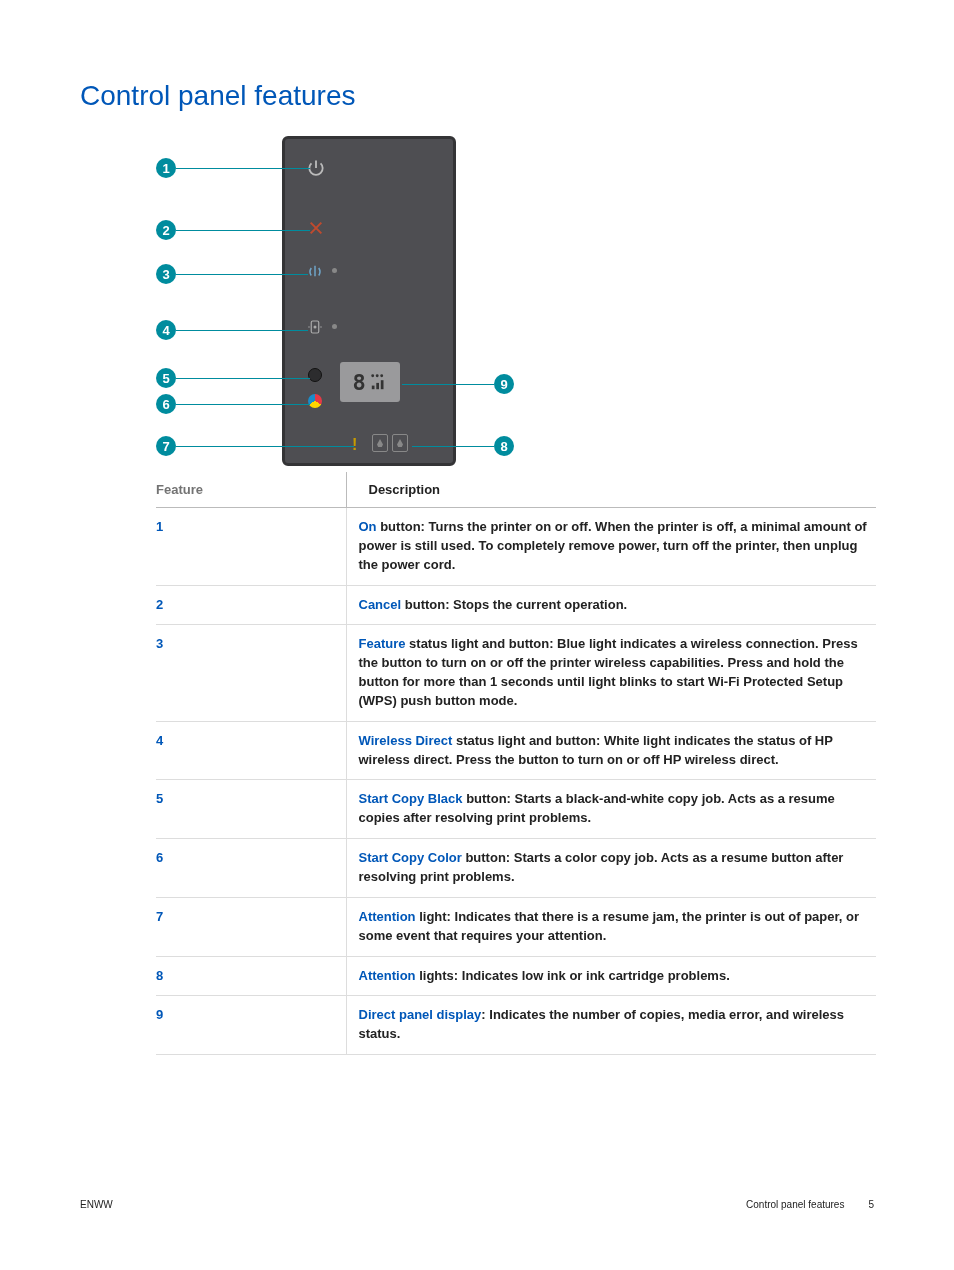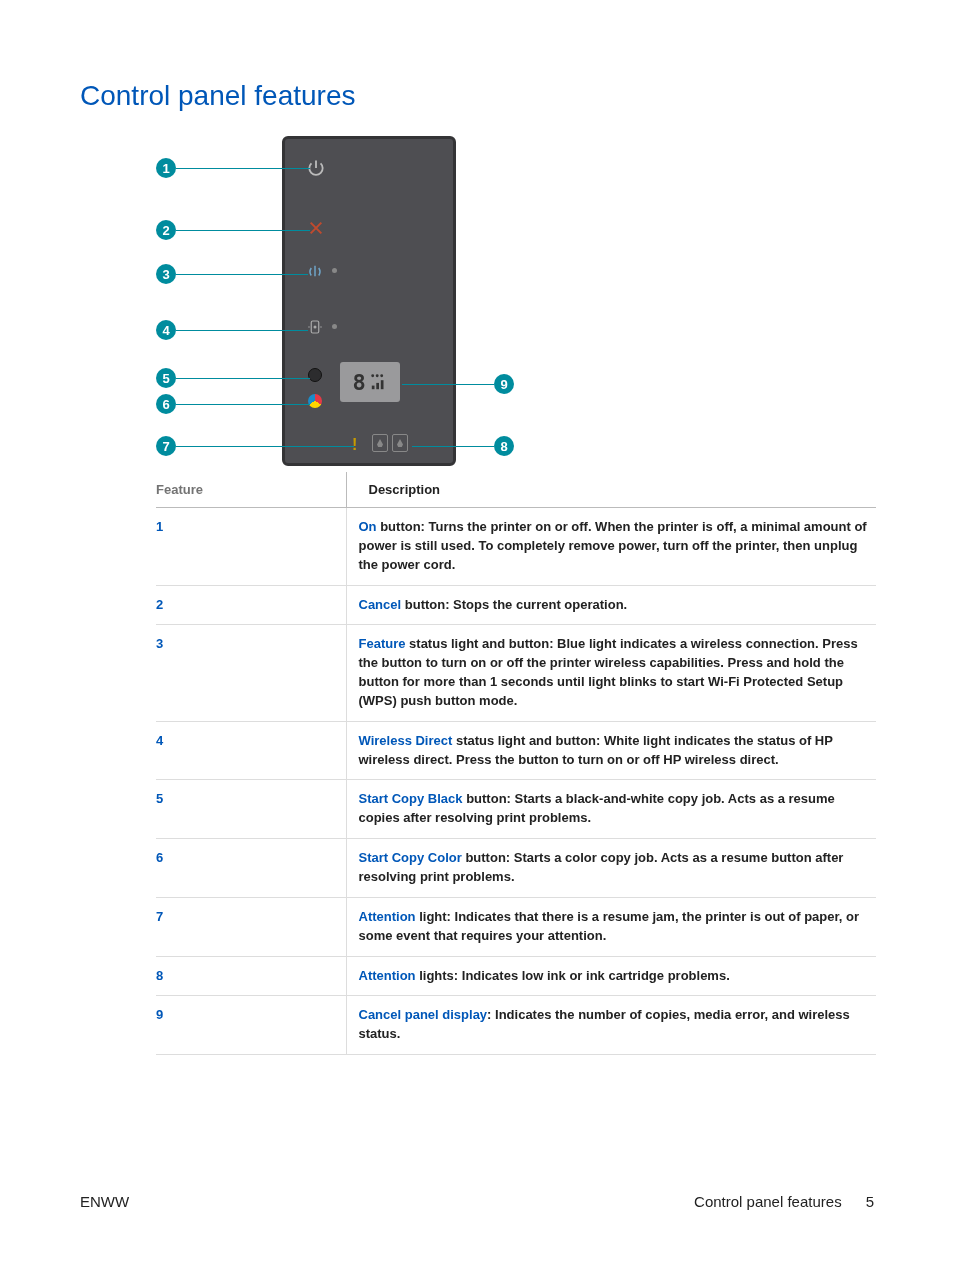--- a/index.html
+++ b/index.html
@@ -151,21 +151,21 @@
   .term { color: #0057b8; }
 
   
   .footer {
     position: absolute;
     bottom: 60px;
     left: 80px;
     right: 80px;
     display: flex;
     justify-content: space-between;
-    font-size: 15px;
+    font-size: 10px;
     color: #222;
   }
   .footer .right { display: flex; gap: 24px; }
 </style>
 </head>
 <body>
 
 <h1 class="page-title">Control panel features</h1>
 
 <div class="diagram">
@@ -304,21 +304,21 @@
       <tr>
         <td class="feature-cell">7</td>
         <td class="desc-cell"><span class="term">Attention</span><span> light: Indicates that there is a resume jam, the printer is out of paper, or some event that requires your attention.</span></td>
       </tr>
       <tr>
         <td class="feature-cell">8</td>
         <td class="desc-cell"><span class="term">Attention</span><span> lights: Indicates low ink or ink cartridge problems.</span></td>
       </tr>
       <tr>
         <td class="feature-cell">9</td>
-        <td class="desc-cell"><span class="term">Cancel panel display</span><span>: Indicates the number of copies, media error, and wireless status.</span></td>
+        <td class="desc-cell"><span class="term">Direct panel display</span><span>: Indicates the number of copies, media error, and wireless status.</span></td>
       </tr>
     </tbody>
 </table>
 
 <div class="footer">
   <span>ENWW</span>
   <span class="right">
     <span>Control panel features</span>
     <span>5</span>
   </span>

